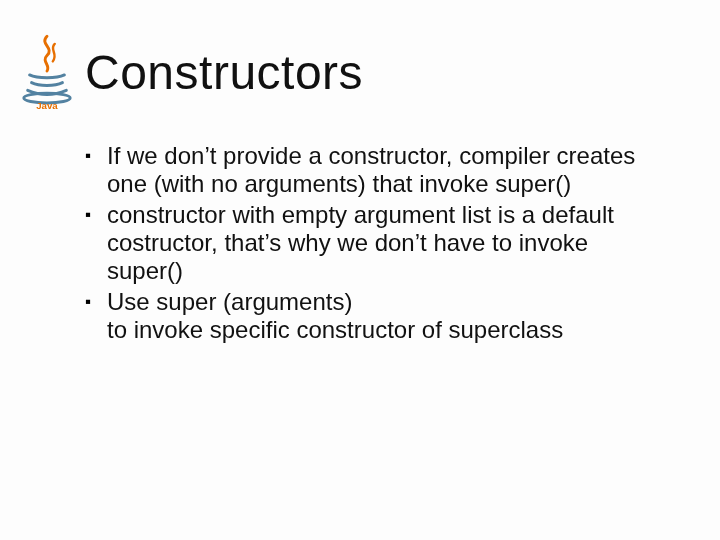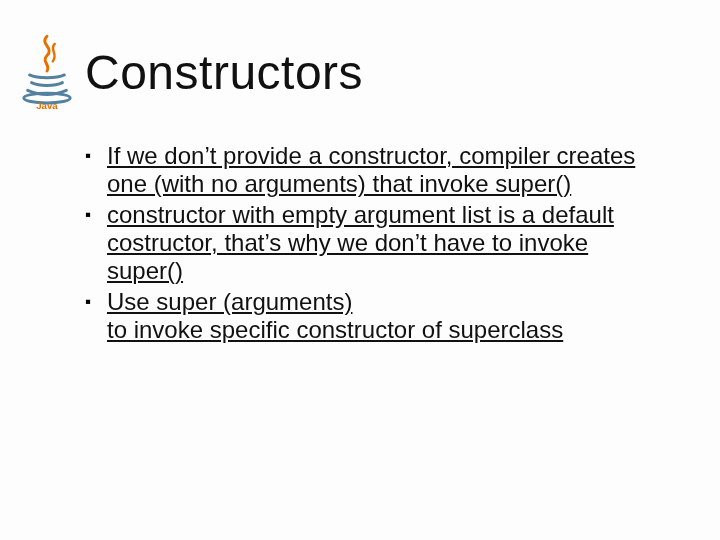--- a/index.html
+++ b/index.html
@@ -48,21 +48,20 @@
   }
   .bullet .mark {
     flex: 0 0 auto;
     width: 22px;
     font-size: 17px;
     line-height: 28px;
     color: #000;
   }
   .bullet .text {
     flex: 1 1 auto;
-    text-decoration: underline;
   }
 </style>
 </head>
 <body>
 
 <div class="slide">
 
   <div class="logo">
     <svg viewBox="0 0 60 78" width="58" height="76">
 

